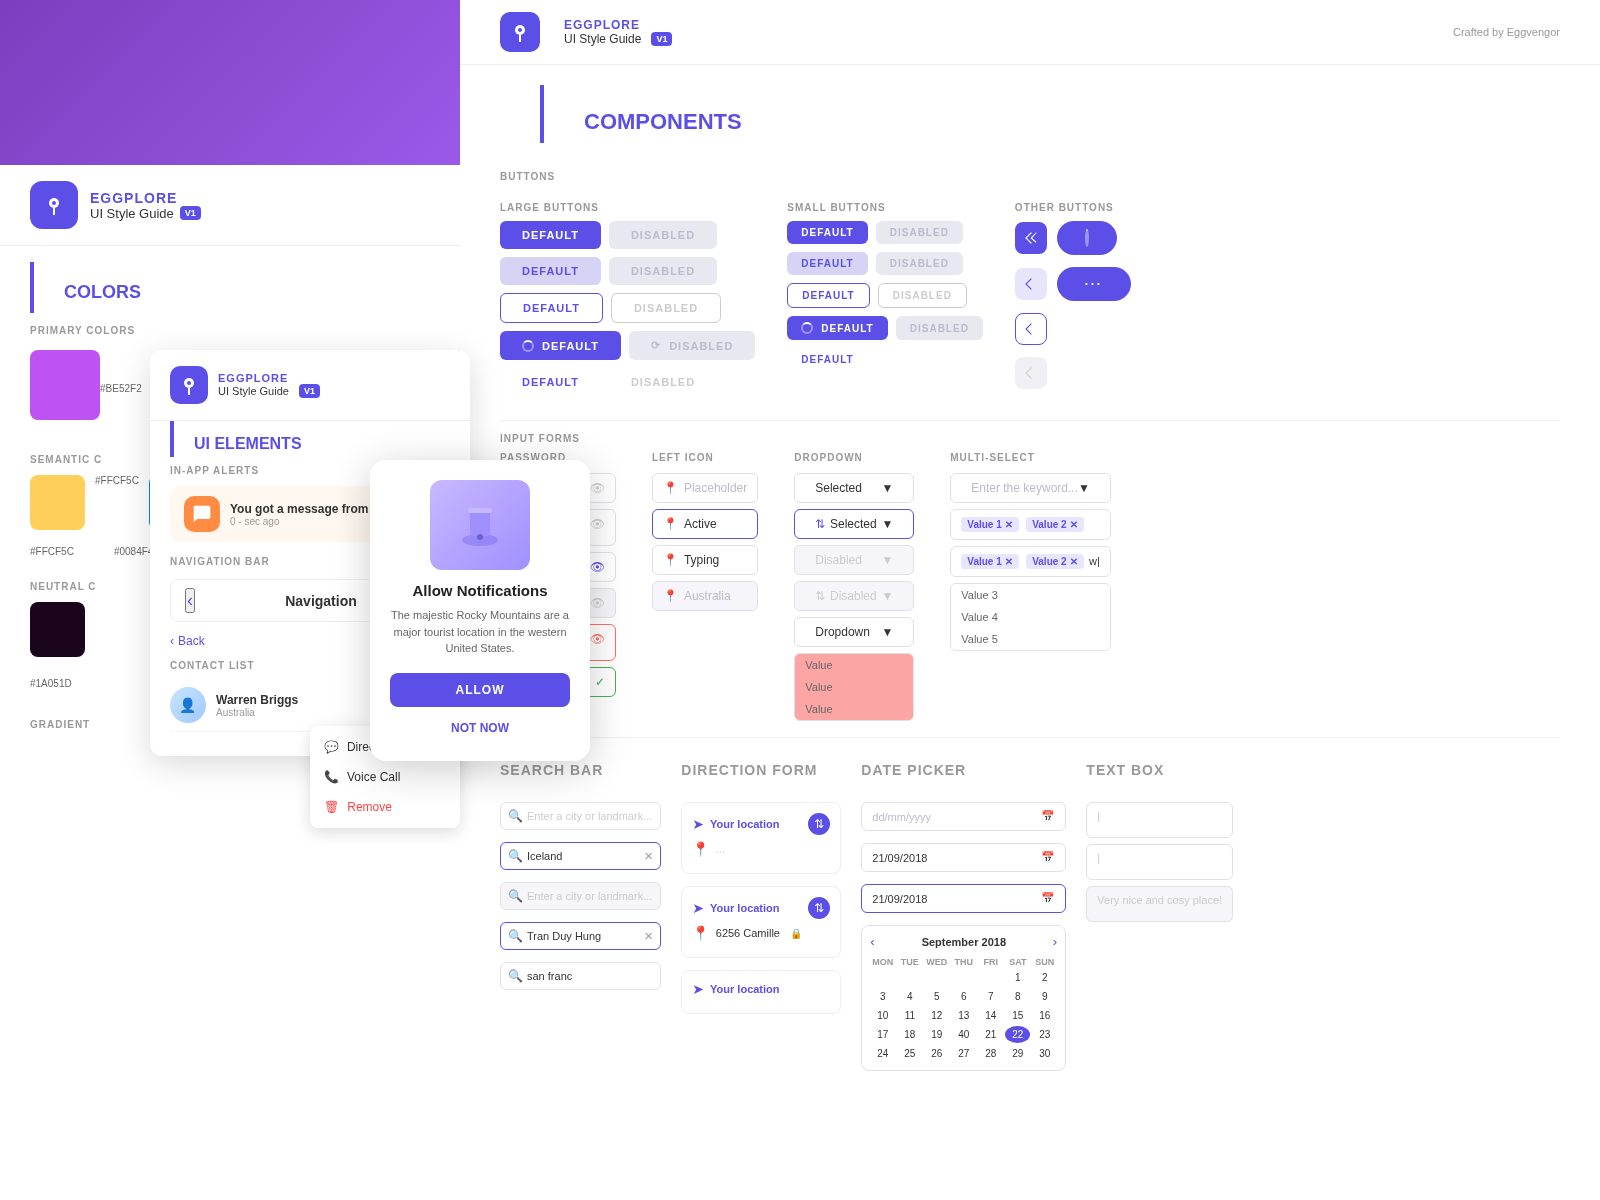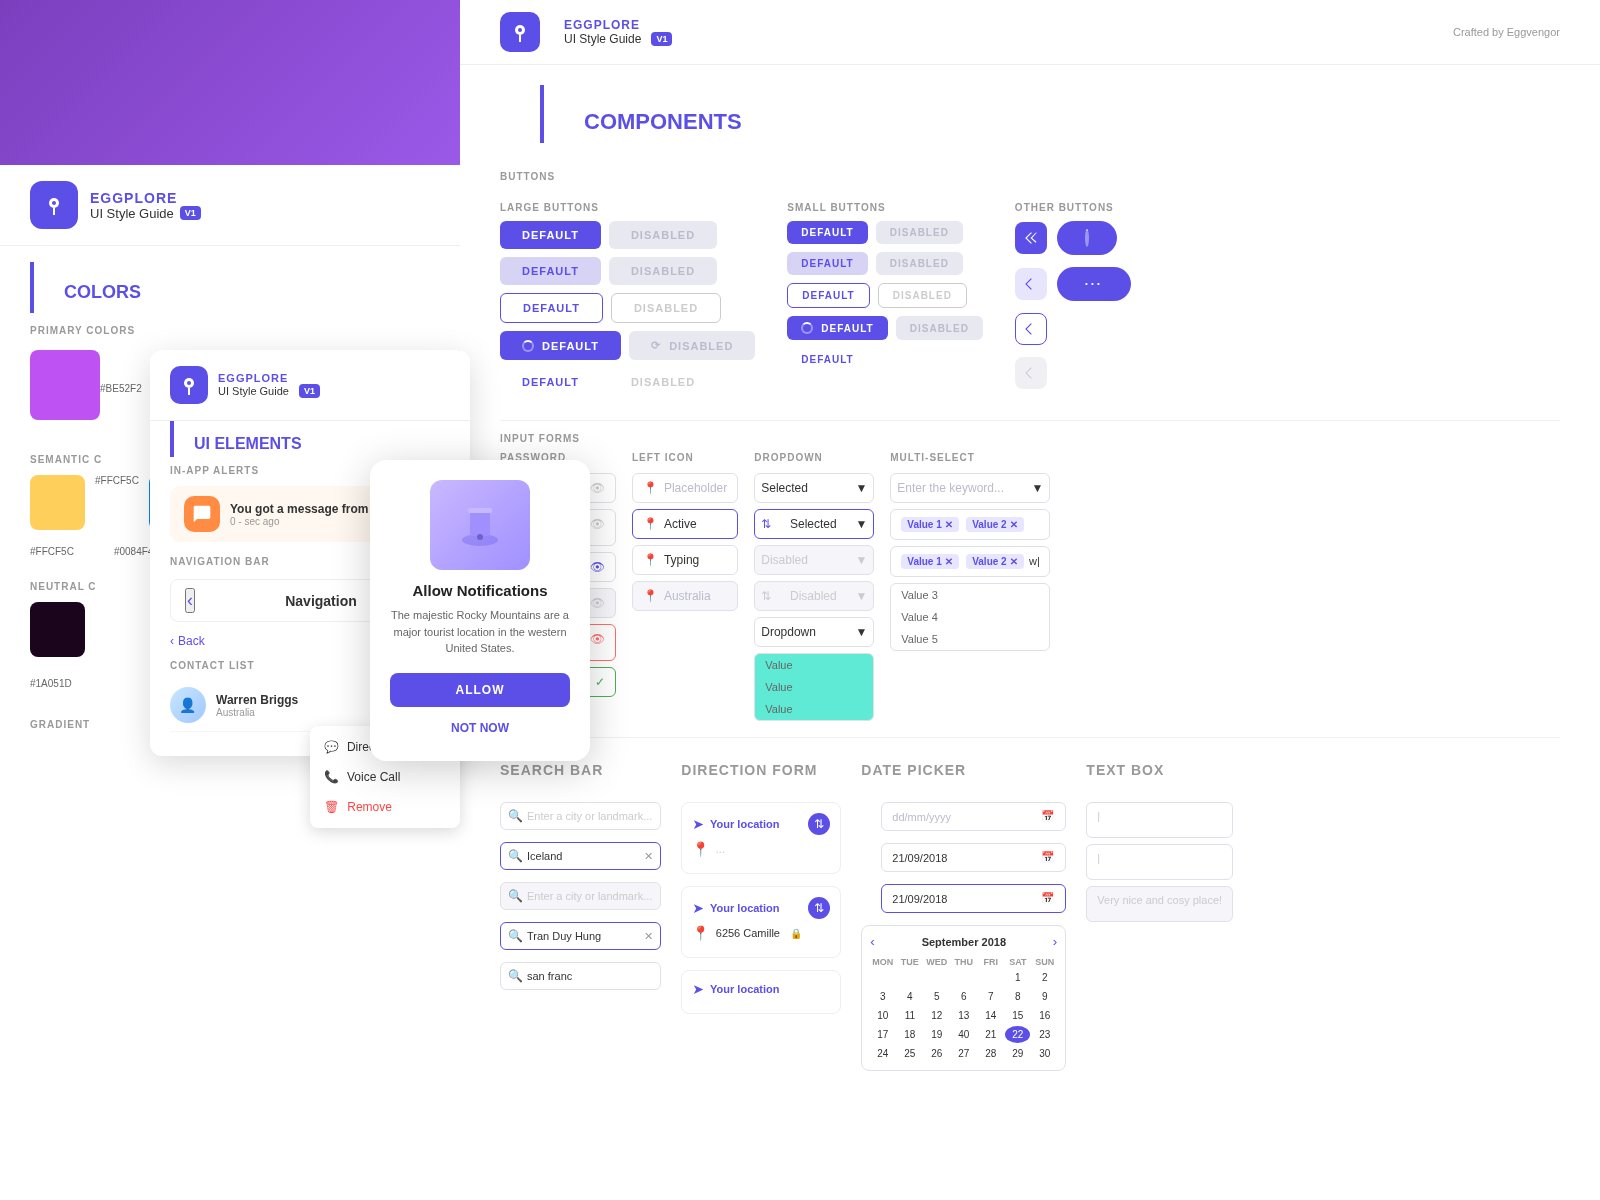--- a/index.html
+++ b/index.html
@@ -239,21 +239,21 @@
     }
     .modal-not-now {
       background: transparent; border: none;
       color: #5B4FE8; font-size: 12px; font-weight: 600;
       cursor: pointer; width: 100%; padding: 6px;
     }
 
     
     .dropdown-field {
       border: 1px solid #E0E0E8; border-radius: 6px;
-      padding: 7px 6px; font-size: 12px; color: #333;
+      padding: 7px 20px; font-size: 12px; color: #333;
       background: #fff; display: flex; align-items: center;
       justify-content: space-between; cursor: pointer;
       min-width: 120px;
     }
     .dropdown-field.disabled { background: #F5F5FA; color: #CCC; }
 
     
     .multi-select-field {
       border: 1px solid #E0E0E8; border-radius: 6px;
       padding: 5px 8px; font-size: 11px; color: #333;
@@ -265,34 +265,34 @@
     .search-wrapper .search-icon-pos { position: absolute; left: 8px; top: 50%; transform: translateY(-50%); color: #999; font-size: 12px; }
     .search-wrapper .clear-icon { position: absolute; right: 8px; top: 50%; transform: translateY(-50%); color: #999; font-size: 11px; cursor: pointer; }
 
     
     .direction-form { background: #fff; border-radius: 8px; border: 1px solid #eee; padding: 10px; min-width: 160px; }
     .dir-input-row { display: flex; align-items: center; gap: 6px; margin-bottom: 6px; }
     .dir-swap { background: #5B4FE8; color: #fff; border-radius: 50%; width: 22px; height: 22px; display: flex; align-items: center; justify-content: center; font-size: 12px; cursor: pointer; margin-left: auto; }
 
     
     .date-picker-section { min-width: 160px; }
-    .date-input { border: 1px solid #E0E0E8; border-radius: 6px; padding: 7px 10px; font-size: 11px; color: #333; display: flex; align-items: center; justify-content: space-between; margin-bottom: 6px; margin-left: 20px; }
+    .date-input { border: 1px solid #E0E0E8; border-radius: 6px; padding: 7px 10px; font-size: 11px; color: #333; display: flex; align-items: center; justify-content: space-between; margin-bottom: 6px; }
     .date-input.active { border-color: #5B4FE8; }
     .calendar { border: 1px solid #E0E0E8; border-radius: 8px; padding: 8px; font-size: 10px; }
     .cal-header { display: flex; align-items: center; justify-content: space-between; margin-bottom: 6px; font-size: 11px; font-weight: 600; color: #333; }
     .cal-days { display: grid; grid-template-columns: repeat(7, 1fr); gap: 2px; text-align: center; }
     .cal-day-name { color: #999; font-size: 9px; font-weight: 600; padding: 2px; }
     .cal-day { padding: 3px; color: #333; cursor: pointer; border-radius: 3px; }
     .cal-day.selected { background: #5B4FE8; color: #fff; border-radius: 50%; }
     .section-block { padding: 0 40px 16px; }
     .section-divider { border: none; border-top: 1px solid #f0f0f0; margin: 8px 40px; }
     .comp-sub-label { font-size: 10px; font-weight: 700; color: #999; letter-spacing: 1px; margin-bottom: 8px; margin-top: 12px; }
 
     .input-forms-section { padding: 0 40px; }
-    .input-forms-grid { display: flex; gap: 16px; flex-wrap: wrap; margin-top: 8px; }
+    .input-forms-grid { display: flex; gap: 36px; flex-wrap: wrap; margin-top: 8px; }
     .input-form-col { display: flex; flex-direction: column; gap: 6px; }
     .if-label { font-size: 10px; font-weight: 700; color: #999; letter-spacing: 1px; margin-bottom: 4px; }
 
     
     .bottom-forms-row { display: flex; gap: 20px; padding: 16px 40px 0; flex-wrap: wrap; }
     .bottom-col { display: flex; flex-direction: column; gap: 6px; }
     .bottom-col-label { font-size: 14px; font-weight: 700; color: #999; letter-spacing: 1px; margin-bottom: 18px; }
 
     .password-dots { font-size: 18px; letter-spacing: 2px; color: #333; }
 
@@ -586,21 +586,21 @@
         <div class="dropdown-field disabled">
           <span style="color:#CCC;">⇅</span>
           <span>Disabled</span>
           <span>▼</span>
         </div>
         <div class="dropdown-field">
           <span>Dropdown</span>
           <span>▼</span>
         </div>
 
-        <div style="border:1px solid #E0E0E8;border-radius:6px;background:#5eead4;font-size:11px;">
+        <div style="border:1px solid #E0E0E8;border-radius:6px;background:#fca5a5;font-size:11px;">
           <div style="padding:5px 10px;color:#666;">Value</div>
           <div style="padding:5px 10px;color:#666;">Value</div>
           <div style="padding:5px 10px;color:#666;">Value</div>
         </div>
       </div>
 
       <div class="input-form-col">
         <div class="if-label">MULTI-SELECT</div>
         <div class="dropdown-field">
           <span class="input-placeholder">Enter the keyword...</span>

